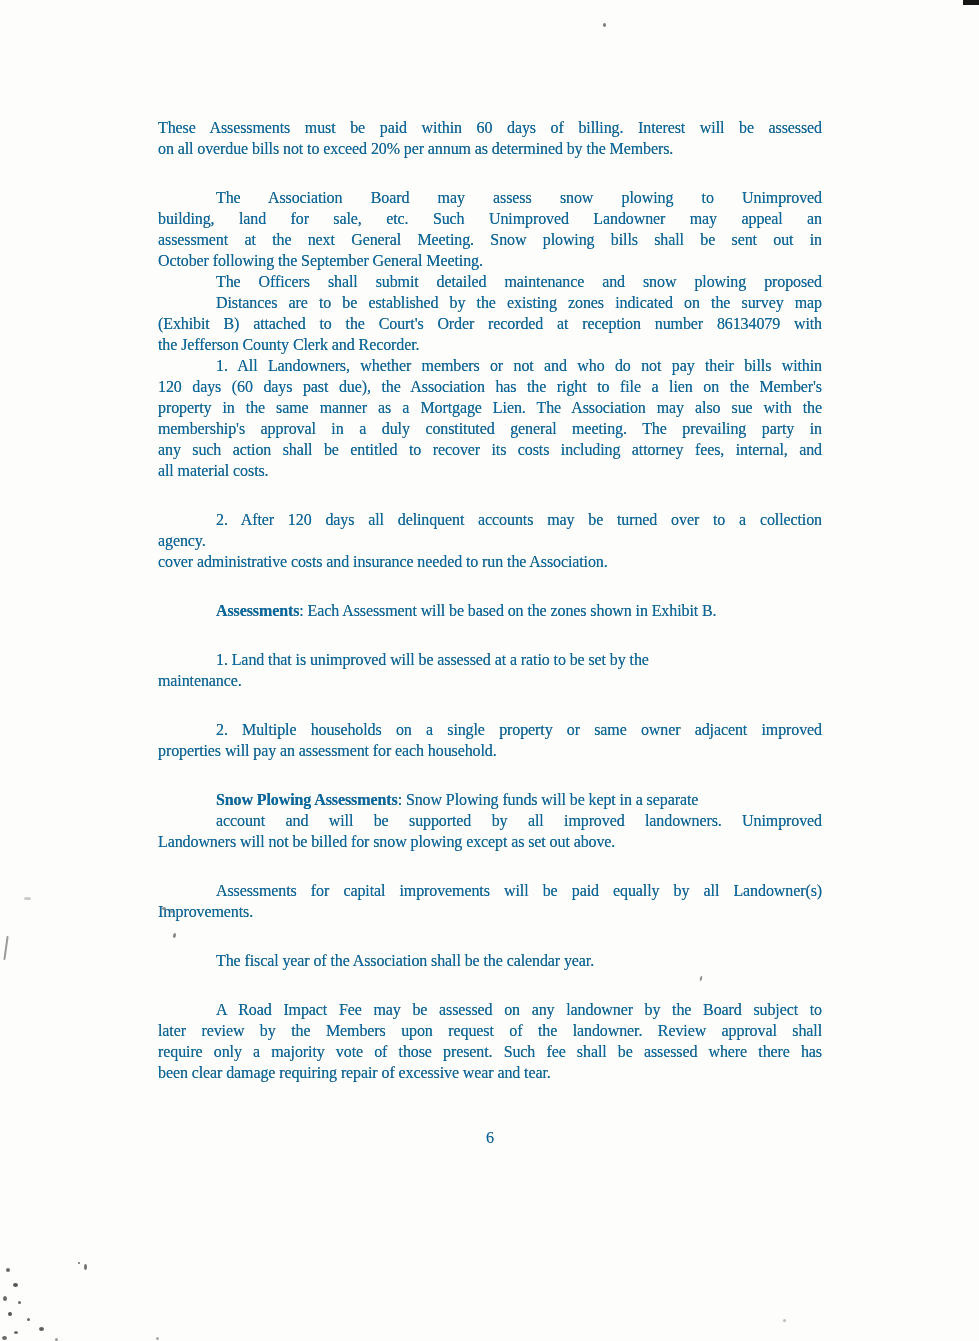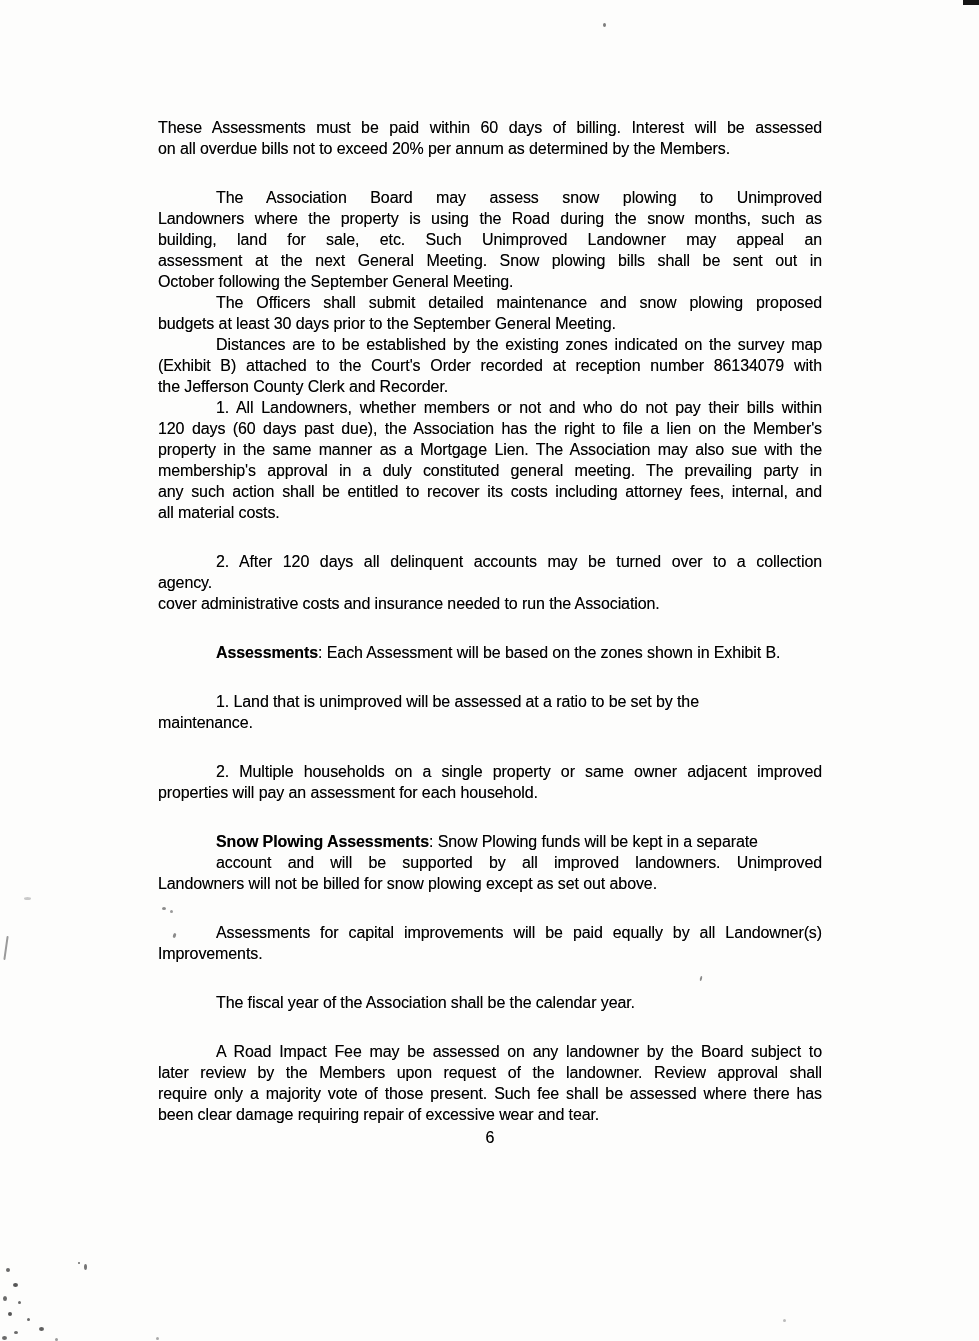--- a/index.html
+++ b/index.html
@@ -6,22 +6,22 @@
     margin: 0;
     padding: 0;
     background: #ffffff;
   }
   .page {
     position: relative;
     width: 979px;
     height: 1341px;
     background: #fdfdfc;
     overflow: hidden;
-    font-family: Liberation Sans, sans-serif;
-    color: #000000;
+    font-family: Liberation Serif, serif;
+    color: #0369a1;
   }
   .text-block {
     position: absolute;
     left: 158px;
     top: 117px;
     width: 664px;
     font-size: 16px;
     line-height: 21px;
     letter-spacing: -0.1px;
     text-shadow: 0 0 0.5px rgba(20,20,20,0.55);
@@ -71,28 +71,26 @@
 
 <div class="page">
 
   <div class="text-block">
       <div class="para">
         <div class="ln"><span>These Assessments must be paid within 60 days of billing. Interest will be assessed</span></div>
         <div class="ln left"><span>on all overdue bills not to exceed 20% per annum as determined by the Members.</span></div>
       </div>
       <div class="para gap">
         <div class="ln indent"><span>The Association Board may assess snow plowing to Unimproved</span></div>
-        <div class="ln"><span>Landowners where the property is using the Road during the snow months, such as</span></div>
         <div class="ln"><span>building, land for sale, etc.  Such Unimproved Landowner may appeal an</span></div>
         <div class="ln"><span>assessment at the next General Meeting.  Snow plowing bills shall be sent out in</span></div>
         <div class="ln left"><span>October following the September General Meeting.</span></div>
       </div>
       <div class="para">
         <div class="ln indent"><span>The Officers shall submit detailed maintenance and snow plowing proposed</span></div>
-        <div class="ln left"><span>budgets at least 30 days prior to the September General Meeting.</span></div>
       </div>
       <div class="para">
         <div class="ln indent"><span>Distances are to be established by the existing zones indicated on the survey map</span></div>
         <div class="ln"><span>(Exhibit B) attached to the Court's Order recorded at reception number 86134079 with</span></div>
         <div class="ln left"><span>the Jefferson County Clerk and Recorder.</span></div>
       </div>
       <div class="para">
         <div class="ln indent"><span>1. All Landowners, whether members or not and who do not pay their bills within</span></div>
         <div class="ln"><span>120 days (60 days past due), the Association has the right to file a lien on the Member's</span></div>
         <div class="ln"><span>property in the same manner as a Mortgage Lien.  The Association may also sue with the</span></div>

